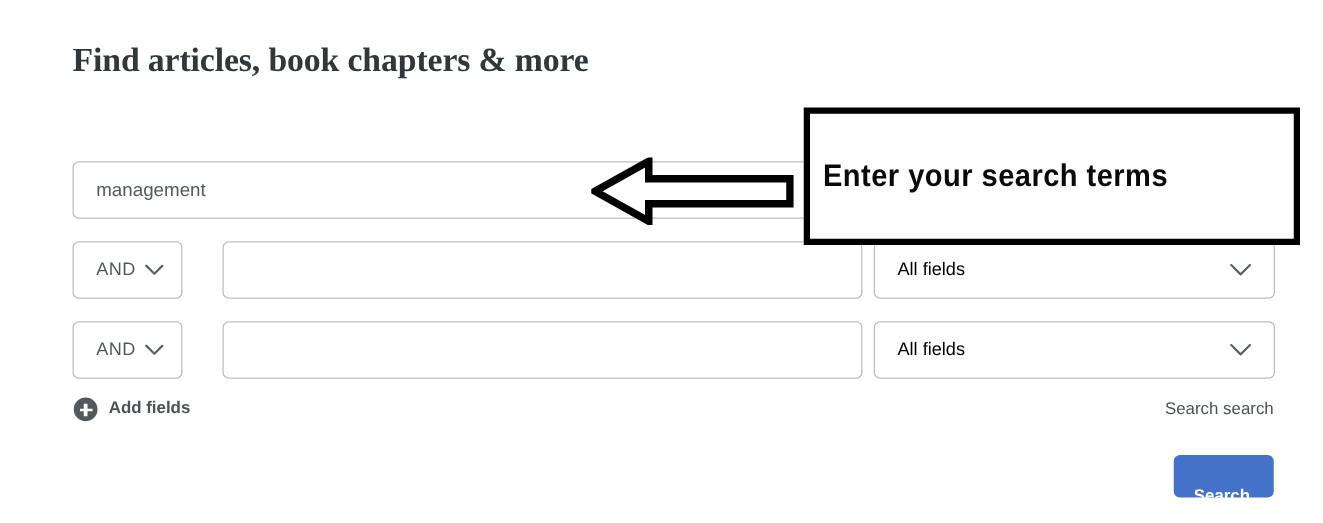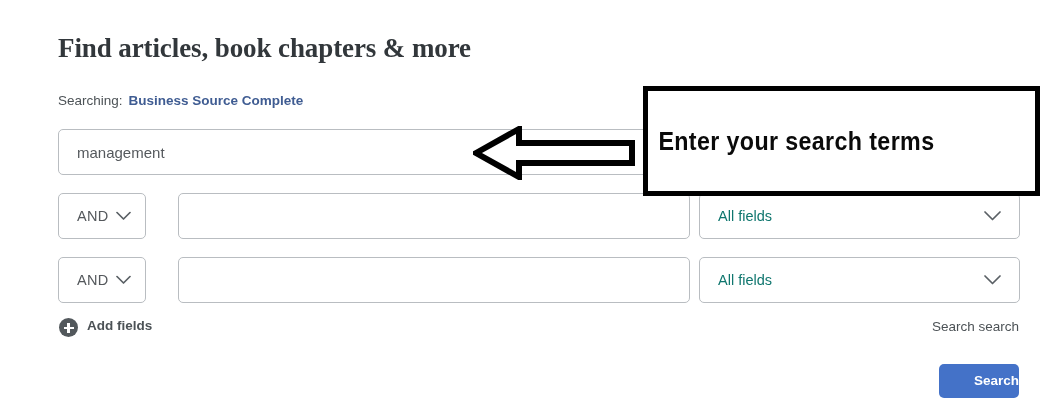--- a/index.html
+++ b/index.html
@@ -113,21 +113,21 @@
   .field-select {
     width: 321px;
     height: 46px;
   }
   .field-select .sel-label {
     position: absolute;
     left: 18px;
     top: 50%;
     transform: translateY(-50%);
     font-size: 14.5px;
-    color: #0f766e;
+    color: #000000;
   }
   .field-select .chev {
     position: absolute;
     right: 18px;
     top: 50%;
     transform: translateY(-50%);
     line-height: 0;
   }
 
   .row2-bool { left: 58px;  top: 193px; }
@@ -195,23 +195,23 @@
     width: 80px;
     height: 34px;
     background: #4472c8;
     border: none;
     border-radius: 5px;
     color: #ffffff;
     font-family: "Liberation Sans", sans-serif;
     font-size: 13.5px;
     font-weight: 700;
     cursor: pointer;
-    padding: 0;
+    padding: 16px;
     line-height: 34px;
-    text-align: right;
+    text-align: left;
   }
 
   
   .annotation-box {
     position: absolute;
     left: 643px;
     top: 86px;
     width: 397px;
     height: 110px;
     box-sizing: border-box;
@@ -240,23 +240,20 @@
     line-height: 0;
   }
 </style>
 </head>
 <body>
 
 <div class="page">
 
   <div class="page-title">Find articles, book chapters &amp; more</div>
 
-  <div class="searching-line">
-    <span class="searching-label">Searching:</span><span class="searching-db">Business Source Complete</span>
-  </div>
 
   <div class="field-box search-main-input">
     <span class="value">management</span>
   </div>
 
   <div class="field-box bool-select row2-bool">
     <span class="sel-label">AND</span>
     <span class="chev">
       <svg width="15" height="9" viewBox="0 0 15 9">
         <path d="M1 1 L7.5 7.5 L14 1" fill="none" stroke="#5a6065" stroke-width="1.7" stroke-linecap="round" stroke-linejoin="round"></path>

